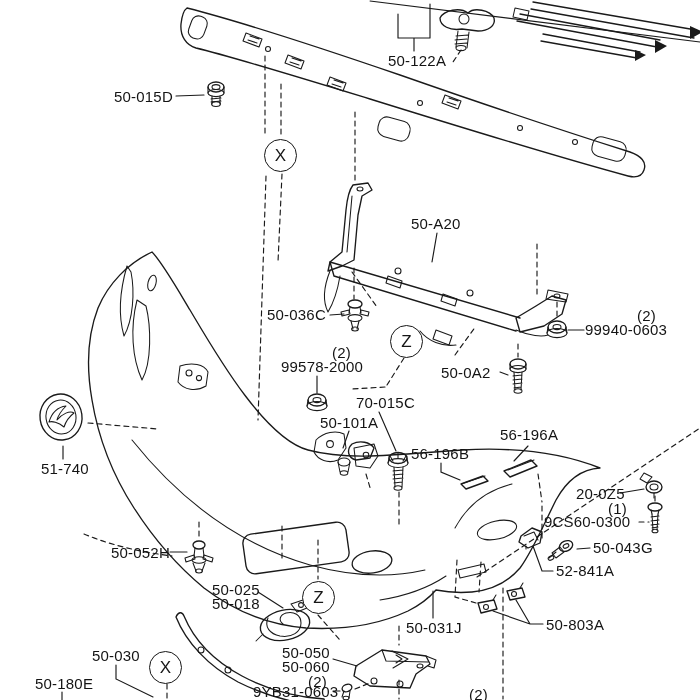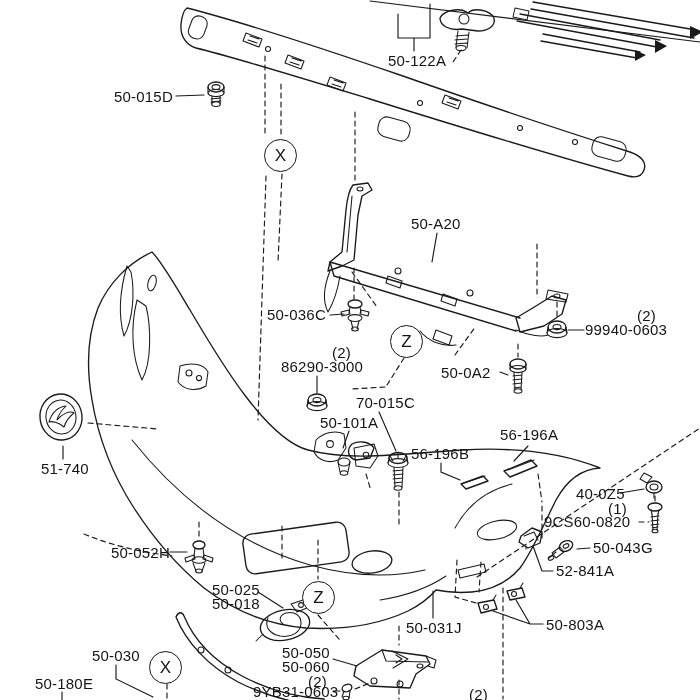--- a/index.html
+++ b/index.html
@@ -300,32 +300,32 @@
     <path class="dash" d="M457,560 L455,597 L476,603 M481,562 L479,592"></path>
     <path class="dash" d="M355,689 L370,683"></path>
   </g>
 </svg>
 
 <div class="lbl" style="left:388px;top:53px">50-122A</div>
 <div class="lbl" style="left:114px;top:89px">50-015D</div>
 <div class="lbl" style="left:411px;top:216px">50-A20</div>
 <div class="lbl" style="left:267px;top:307px">50-036C</div>
 <div class="lbl" style="left:332px;top:345px">(2)</div>
-<div class="lbl" style="left:281px;top:359px">86290-3000</div>
+<div class="lbl" style="left:281px;top:359px">99578-2000</div>
 <div class="lbl" style="left:637px;top:308px">(2)</div>
 <div class="lbl" style="left:585px;top:322px">99940-0603</div>
 <div class="lbl" style="left:441px;top:365px">50-0A2</div>
 <div class="lbl" style="left:356px;top:395px">70-015C</div>
 <div class="lbl" style="left:320px;top:415px">50-101A</div>
 <div class="lbl" style="left:411px;top:446px">56-196B</div>
 <div class="lbl" style="left:500px;top:427px">56-196A</div>
 <div class="lbl" style="left:41px;top:461px">51-740</div>
-<div class="lbl" style="left:576px;top:486px">40-0Z5</div>
+<div class="lbl" style="left:576px;top:486px">20-0Z5</div>
 <div class="lbl" style="left:608px;top:501px">(1)</div>
-<div class="lbl" style="left:544px;top:514px">9CS60-0820</div>
+<div class="lbl" style="left:544px;top:514px">9CS60-0300</div>
 <div class="lbl" style="left:593px;top:540px">50-043G</div>
 <div class="lbl" style="left:556px;top:563px">52-841A</div>
 <div class="lbl" style="left:111px;top:545px">50-052H</div>
 <div class="lbl" style="left:212px;top:582px">50-025</div>
 <div class="lbl" style="left:212px;top:596px">50-018</div>
 <div class="lbl" style="left:406px;top:620px">50-031J</div>
 <div class="lbl" style="left:546px;top:617px">50-803A</div>
 <div class="lbl" style="left:282px;top:645px">50-050</div>
 <div class="lbl" style="left:282px;top:659px">50-060</div>
 <div class="lbl" style="left:308px;top:674px">(2)</div>

